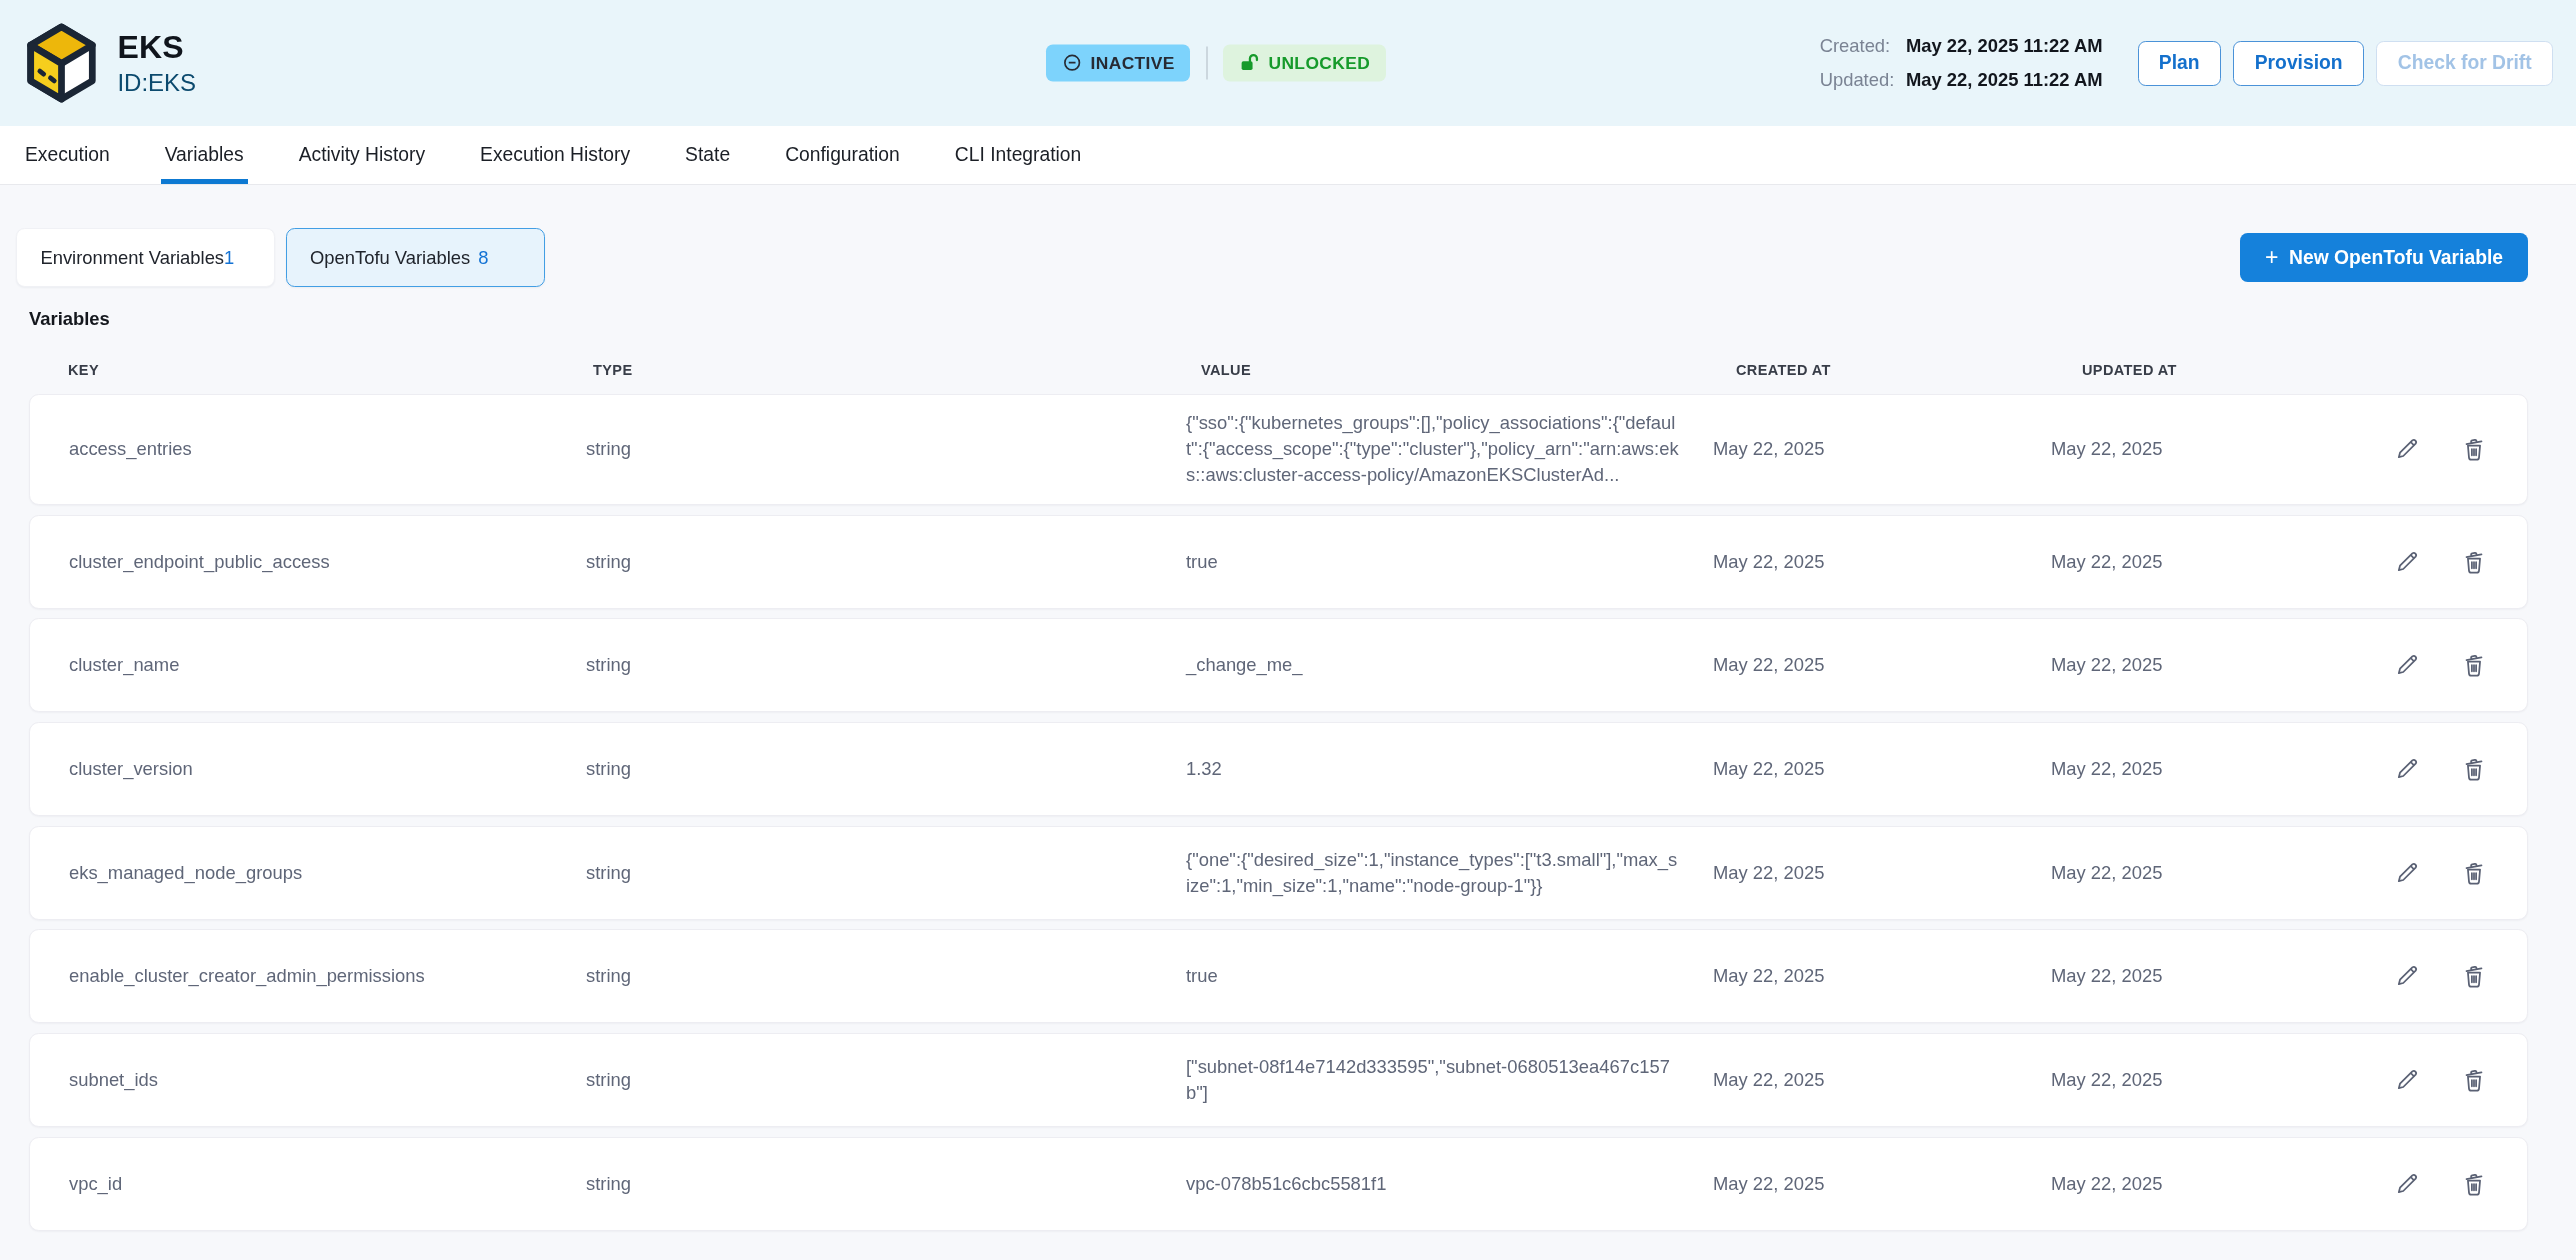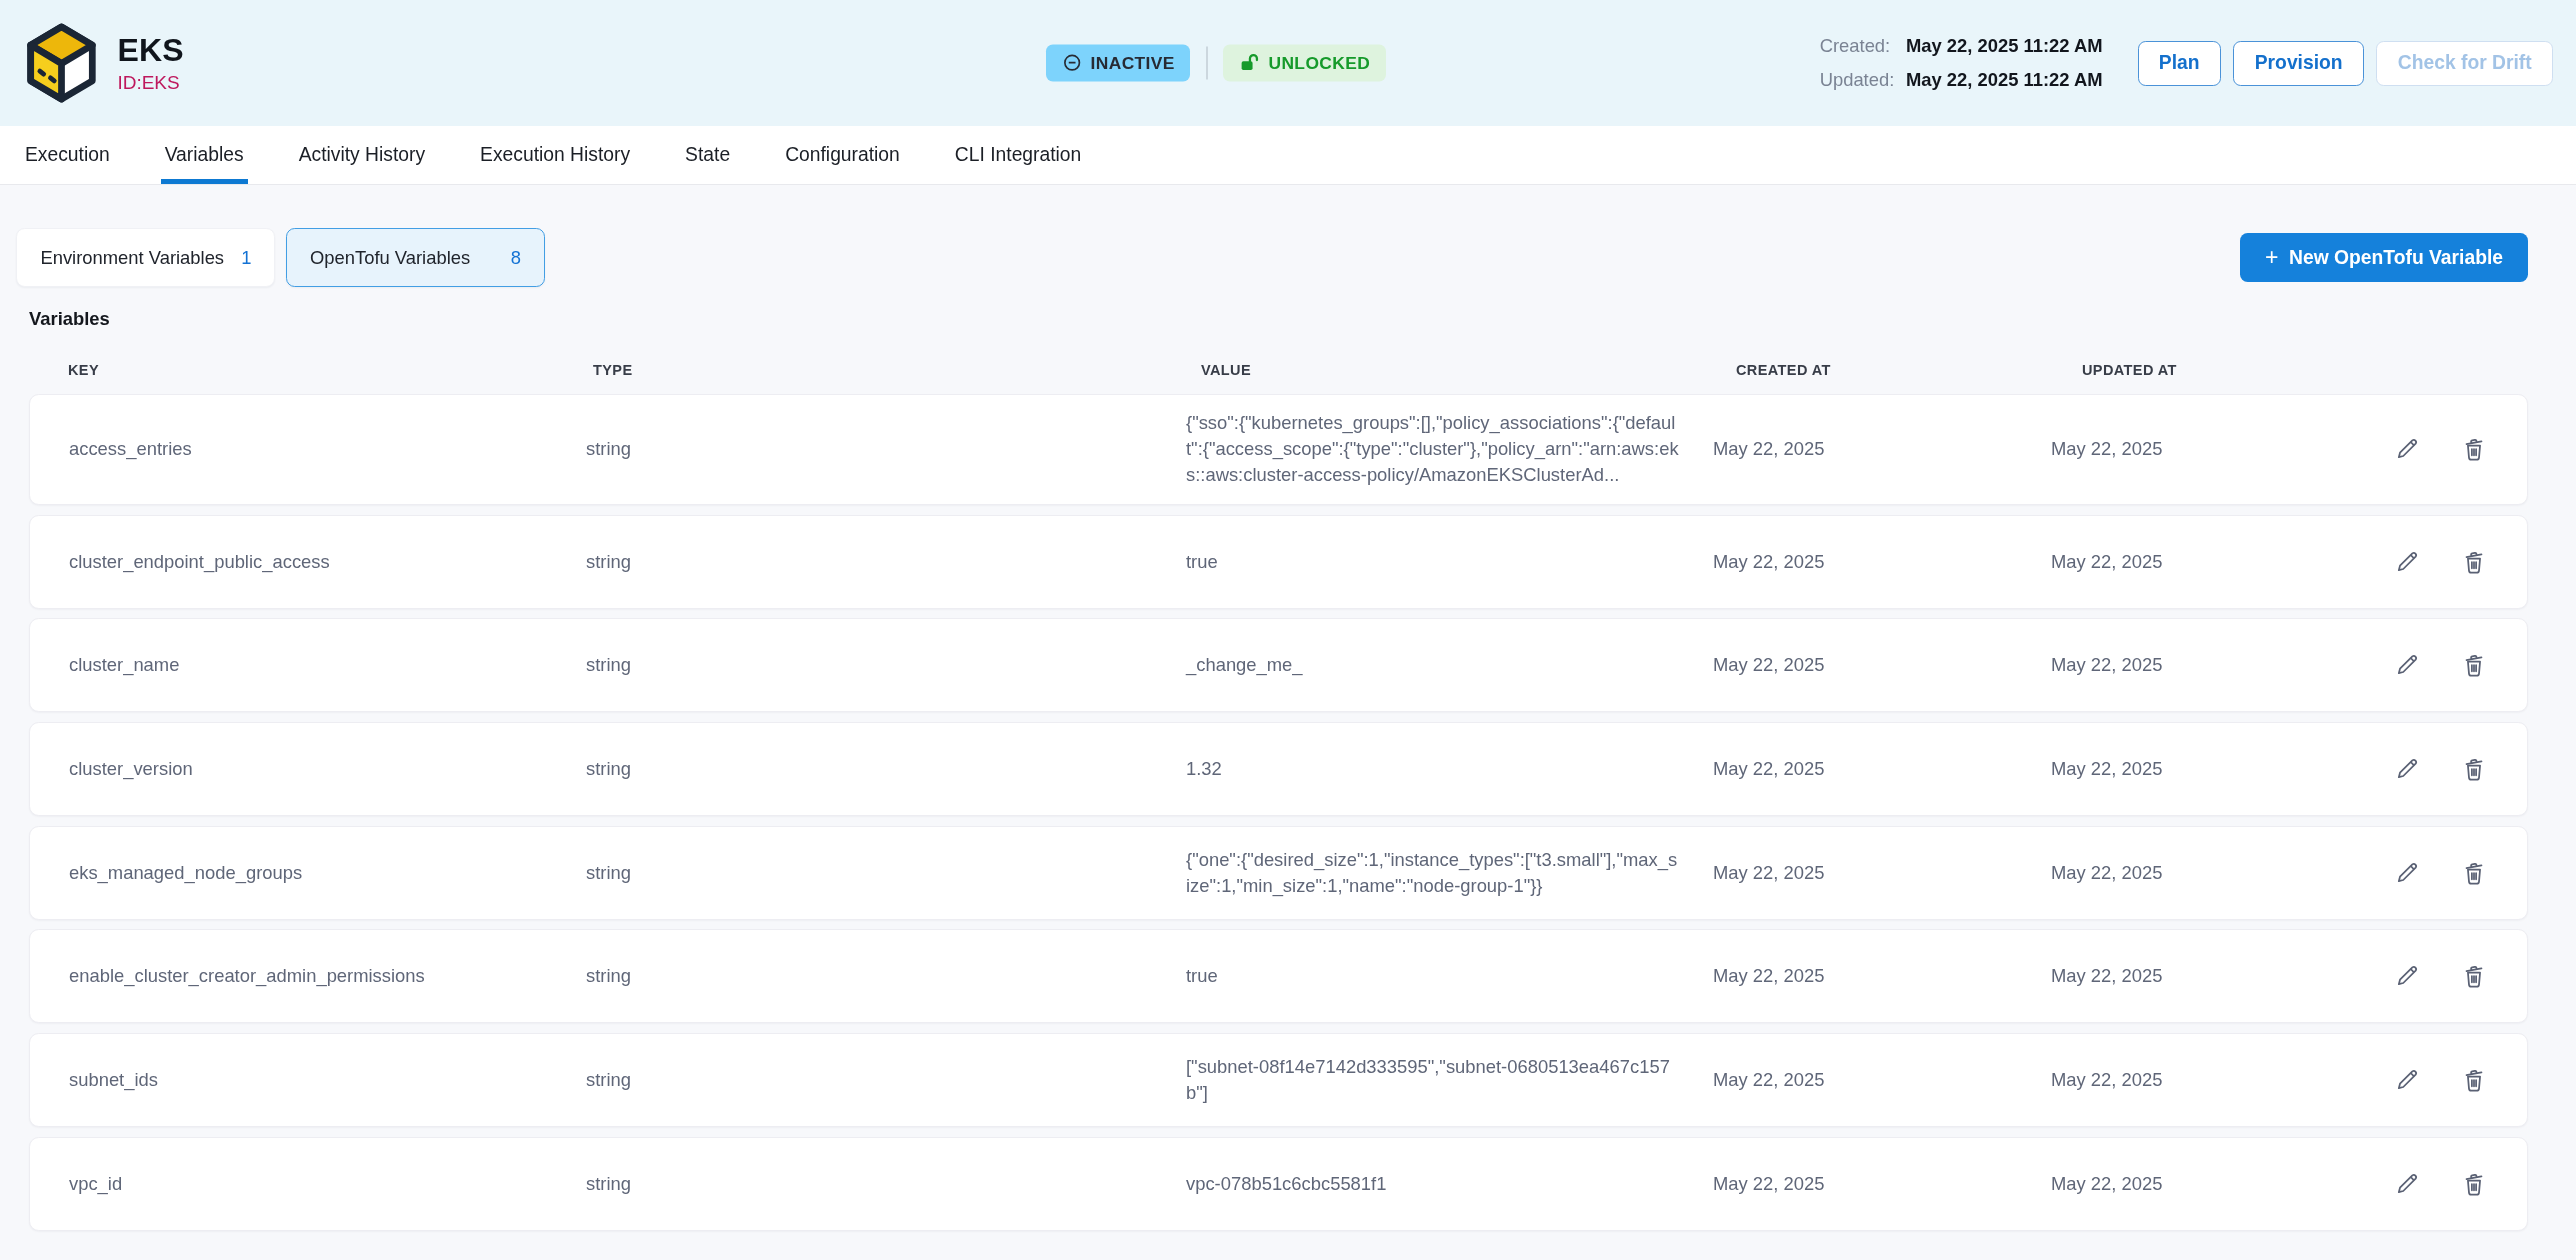--- a/index.html
+++ b/index.html
@@ -3,21 +3,21 @@
 <meta charset="utf-8">
 <style>
   * { margin:0; padding:0; box-sizing:border-box; }
   html,body { width:2576px; height:1261px; overflow:hidden; }
   body { font-family:"Liberation Sans", sans-serif; background:#f7f8fb; color:#1a1d24; }
 
   
   .topbar { position:relative; height:126px; background:#e9f5fa; display:flex; align-items:center; padding:0 23px; }
   .brand { display:flex; align-items:center; gap:17.4px; }
   .brand-title { font-size:32px; font-weight:700; color:#10151c; letter-spacing:0.2px; }
-  .brand-id { font-size:19px; color:#be185d; margin-top:2.9px; }
+  .brand-id { font-size:24px; color:#0c4a6e; margin-top:2.9px; }
 
   .badges { position:absolute; left:1046px; top:50%; transform:translateY(-50%); display:flex; align-items:center; }
   .badge { display:inline-flex; align-items:center; gap:8.7px; height:37px; padding:0 15.5px; border-radius:6.8px;
            font-size:17.4px; font-weight:700; letter-spacing:0.4px; }
   .badge-inactive { background:#7dd3fc; color:#272b34; }
   .badge-unlocked { background:#def3de; color:#169a2b; }
   .badge-divider { width:1.9px; height:33px; background:#ccd7de; margin:0 15.5px; }
 
   .meta { margin-left:auto; display:grid; grid-template-columns:auto auto; column-gap:11.6px; row-gap:11.6px; align-items:center; margin-right:35px; }
   .meta-label { font-size:18.4px; color:#7a London8393; color:#7a8393; text-align:left; }
@@ -30,21 +30,21 @@
 
   
   .tabbar { height:59px; background:#fff; border-bottom:1px solid #e8e9ed; display:flex; align-items:stretch; padding-left:25px; gap:55px; }
   .tab { position:relative; display:flex; align-items:center; font-size:19.3px; color:#1b1f26; cursor:pointer; }
   .tab.active::after { content:""; position:absolute; left:-3.9px; right:-3.9px; bottom:0; height:4.8px; background:#0d79d2; }
 
   
   .content { padding:0 48px 0 29px; }
 
   .subtab-row { display:flex; align-items:center; gap:10.6px; margin:43px 0 0 -12.6px; }
-  .subtab { width:259px; height:59px; padding:0 23px; display:flex; align-items:center; justify-content:space-between;
+  .subtab { width:259px; height:59px; padding:0 23px; display:flex; align-items:center; 
             border-radius:8.7px; font-size:18.4px; color:#20242c; cursor:pointer; background:#fff;
             border:1px solid #f0f1f5; box-shadow:0 1px 1.9px rgba(20,30,55,.05); }
   .subtab.active { background:#e7f3fc; border:1px solid #429ee4;gap:8px; }
   .subtab .count { color:#1372d4; }
   .btn-primary { margin-left:auto; height:49px; padding:0 25px; background:#1581db; border:none; border-radius:7.7px;
                  color:#fff; font-size:19.3px; font-weight:700; font-family:inherit; cursor:pointer;
                  display:inline-flex; align-items:center; gap:10.6px; }
   .btn-primary .plus { font-size:23px; font-weight:400; line-height:1; }
 
   .section-title { margin-top:21px; font-size:18.4px; font-weight:700; color:#14171d; }

